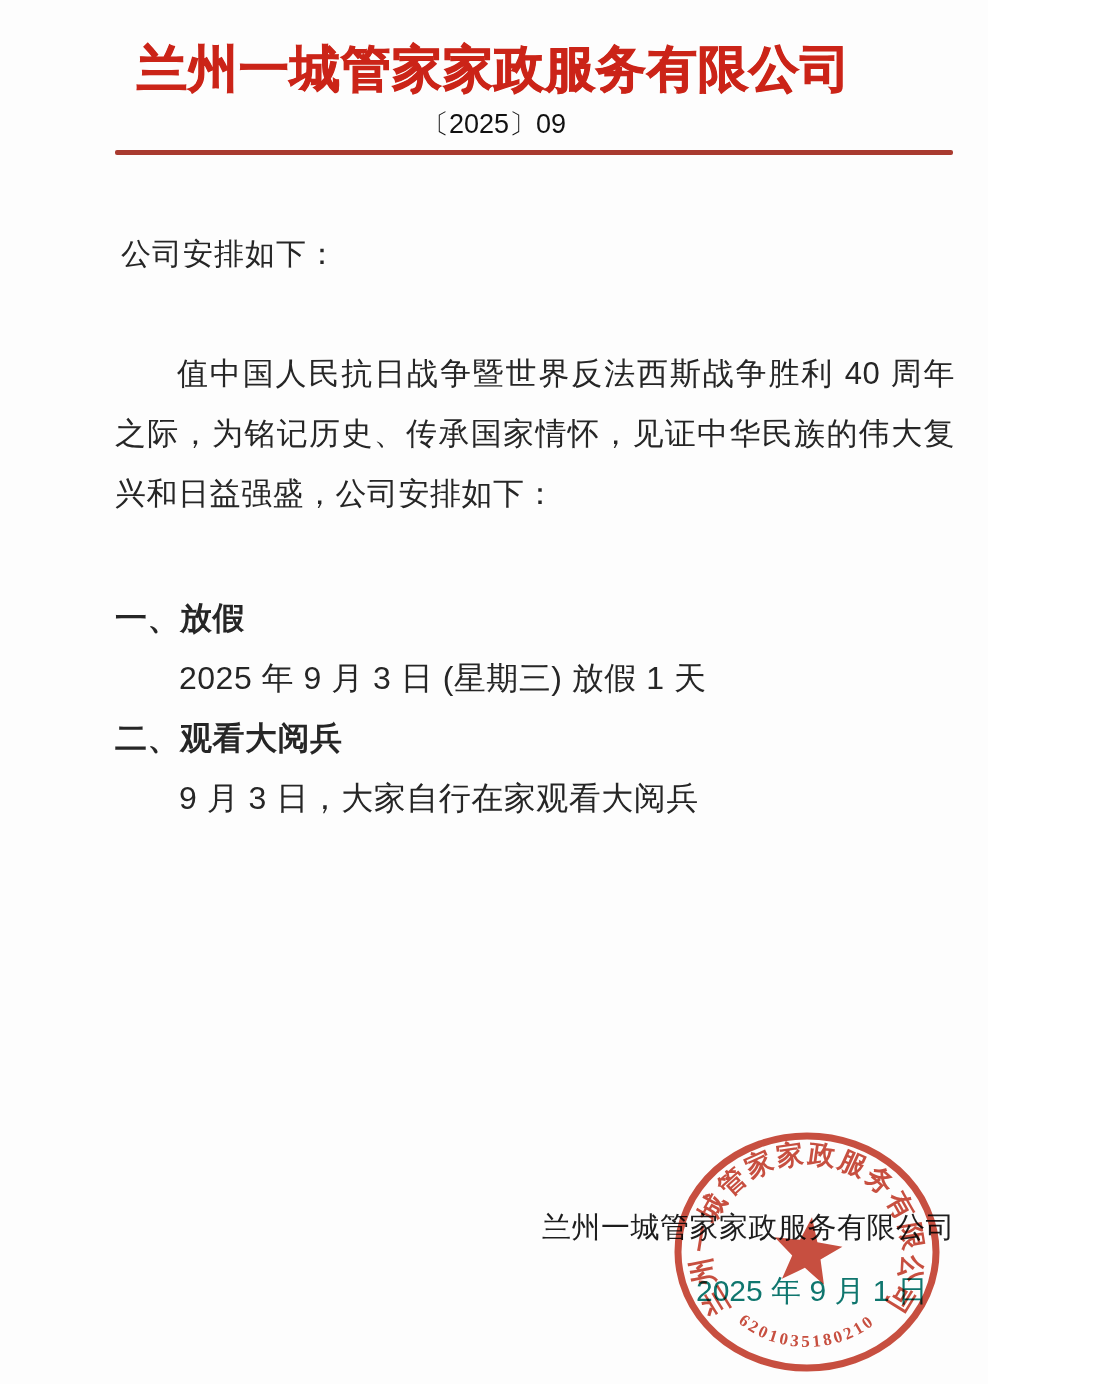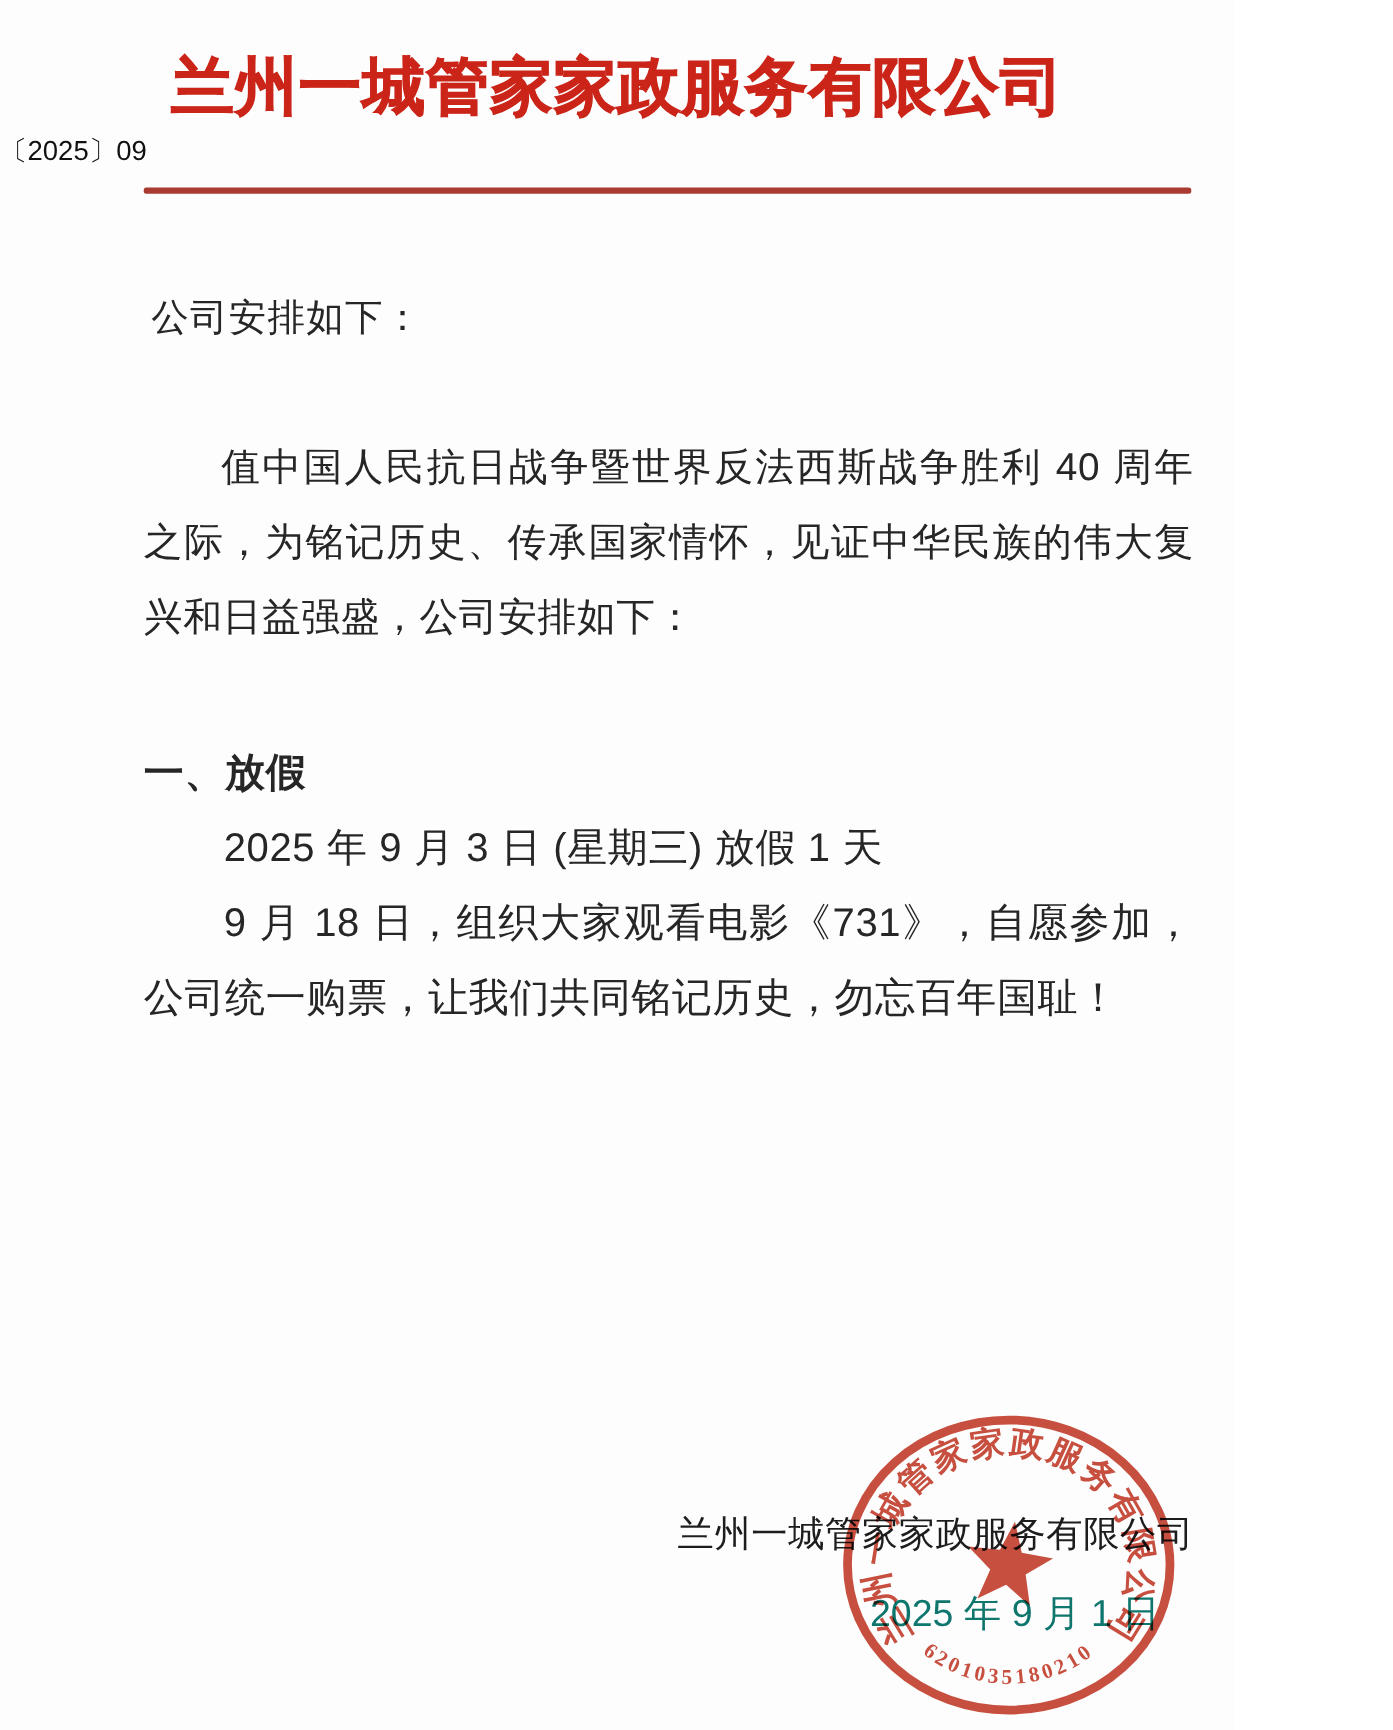--- a/index.html
+++ b/index.html
@@ -31,22 +31,22 @@
     font-size: 50px;
     font-weight: 900;
     letter-spacing: 1px;
     color: var(--title-red);
     -webkit-text-stroke: 1px var(--title-red);
   }
   .docnum {
     position: absolute;
     top: 106px; left: 0;
     width: 100%;
-    text-align: left;
-    font-size: 22px;
+    text-align: center;
+    font-size: 27px;
     font-weight: 500;
     color: #111;
   }
   .rule {
     position: absolute;
     top: 150px; left: 115px;
     width: 838px; height: 5px;
     background: var(--rule-red);
     border-radius: 2px;
   }
@@ -139,21 +139,24 @@
   <div class="greeting">公司安排如下：</div>
 
   <p class="intro">值中国人民抗日战争暨世界反法西斯战争胜利 40 周年之际，为铭记历史、传承国家情怀，见证中华民族的伟大复兴和日益强盛，公司安排如下：</p>
 
   <div class="sections">
     <div class="section">
       <div class="sec-heading">一、放假</div>
       <p class="sec-body">2025 年 9 月 3 日 (星期三) 放假 1 天</p>
     </div>
     <div class="section">
-      <p class="sec-body">9 月 18 日，组织大家观看电影《731》，自愿参加，公司统一购票，让我们共同铭记历史，勿忘百年国耻！</p>
+      <div class="sec-heading">二、观看大阅兵</div>
+      <p class="sec-body">9 月 3 日，大家自行在家观看大阅兵</p>
+    </div>
+    <div class="section">
     </div>
   </div>
 
   <div class="signature">兰州一城管家家政服务有限公司</div>
 
   <div class="sign-date">2025 年 9 月 1 日</div>
 
   <svg class="stamp" viewBox="0 0 280 252" xmlns="http://www.w3.org/2000/svg" aria-hidden="true">
     <ellipse class="ring" cx="140" cy="126" rx="129" ry="116"></ellipse>
     <path class="star" transform="rotate(8 140 127)" d="M 140,91 L 148.8,114.9 L 174.2,115.9 L 154.3,131.6 L 161.2,156.1 L 140,142 L 118.8,156.1 L 125.7,131.6 L 105.8,115.9 L 131.2,114.9 Z"></path>

